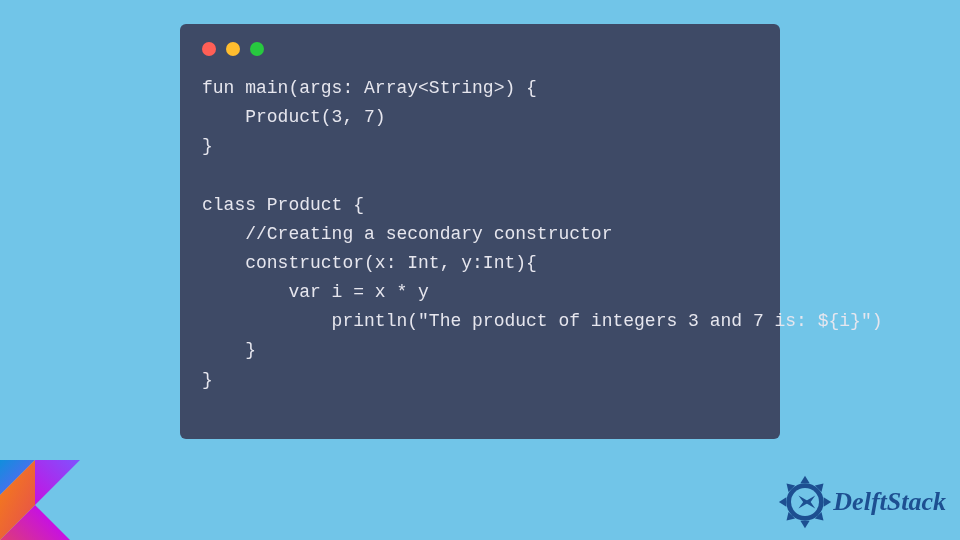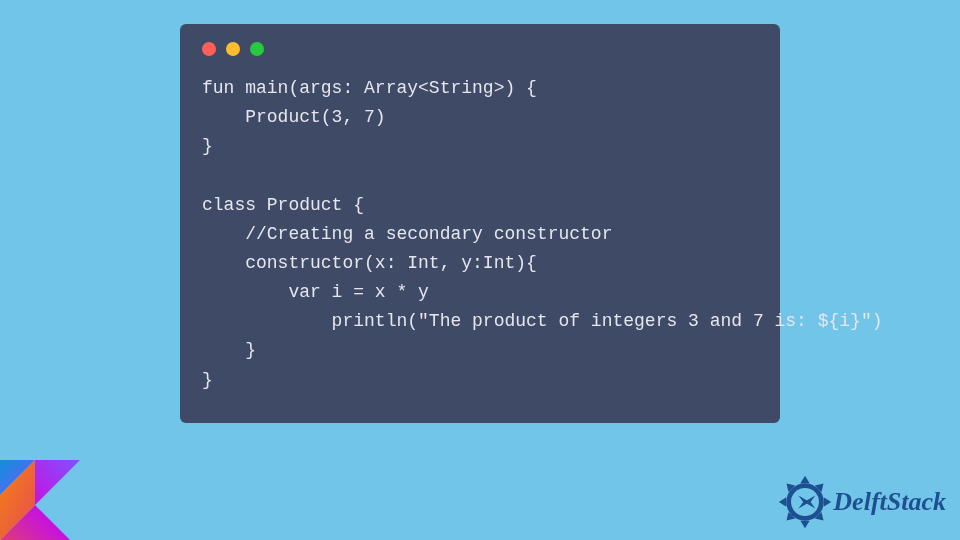--- a/index.html
+++ b/index.html
@@ -11,21 +11,21 @@
     position: relative;
     overflow: hidden;
   }
   .code-window {
     position: absolute;
     left: 180px;
     top: 24px;
     width: 600px;
     background: #3e4a66;
     border-radius: 6px;
-    padding: 18px 22px 28px 22px;
+    padding: 18px 22px 44px 22px;
   }
   .traffic-lights {
     display: flex;
     gap: 10px;
     margin-bottom: 18px;
   }
   .traffic-lights span {
     width: 14px;
     height: 14px;
     border-radius: 50%;

